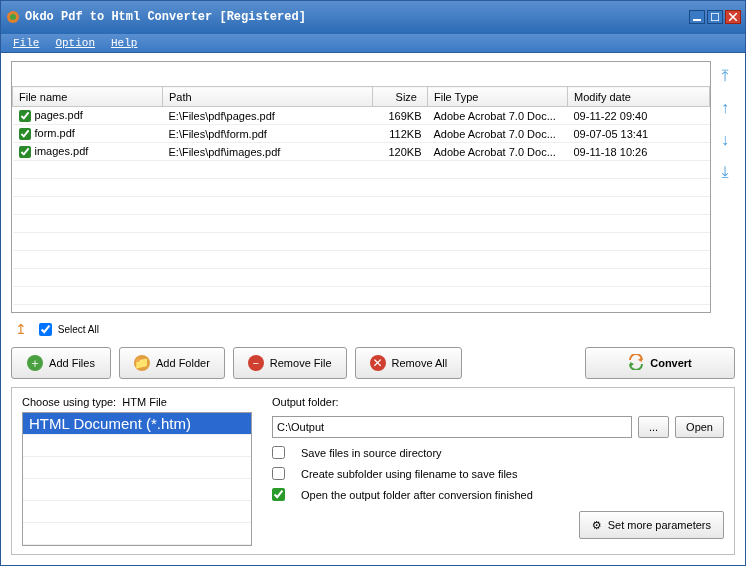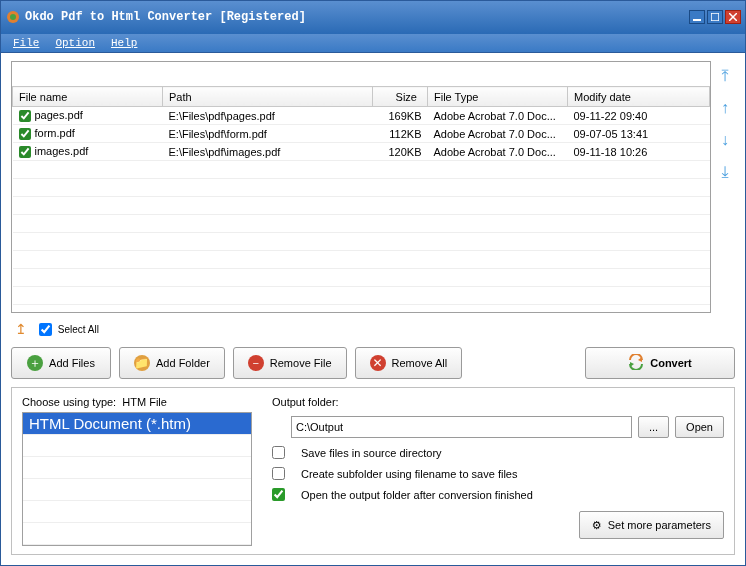--- a/index.html
+++ b/index.html
@@ -29,21 +29,21 @@
 .btn .bicon{width:16px;height:16px;display:flex;align-items:center;justify-content:center;border-radius:8px;font-size:12px;color:#fff;}
 .btn-convert{min-width:150px; font-weight:bold;margin-left:15px;}
 .bottompanel{ border:1px solid #c0c0c0; flex:1; display:flex; padding:8px 10px; gap:20px;}
 .leftpane{ width:230px; display:flex; flex-direction:column; gap:4px;}
 .leftpane .lbl{font-size:11px;}
 .typelist{ border:1px solid #a0a0a0; flex:1; background:#fff;}
 .typelist .item{ padding:2px 6px; font-size:15px; border-bottom:1px solid #eee;}
 .typelist .item.sel{ background:#2a6ad0; color:#fff;}
 .rightpane{ flex:1; display:flex; flex-direction:column; gap:8px;}
 .folderrow{ display:flex; gap:6px; align-items:center;}
-.folderrow input[type=text]{ flex:1; height:22px; border:1px solid #9a9a9a; padding:0 4px; font-size:11px;margin-left:19px;}
+.folderrow input[type=text]{ flex:1; height:22px; border:1px solid #9a9a9a; padding:0 4px; font-size:11px;}
 .smallbtn{ height:22px; border:1px solid #9a9a9a; border-radius:2px; background:linear-gradient(#fefefe,#e8e8e8); padding:0 10px; font-size:11px; cursor:pointer;}
 .chkrow{ display:flex; align-items:center; gap:16px; font-size:11px;}
 .chkrow input{width:13px;height:13px;}
 .chkrow input.green{accent-color:#2a9a2a;}
 .paramrow{ display:flex; justify-content:flex-end; margin-top:2px;}
 .th-size{text-align:right !important; padding-right:10px !important;}
 .td-size{text-align:right; padding-right:10px;}
 </style>
 </head>
 <body>

